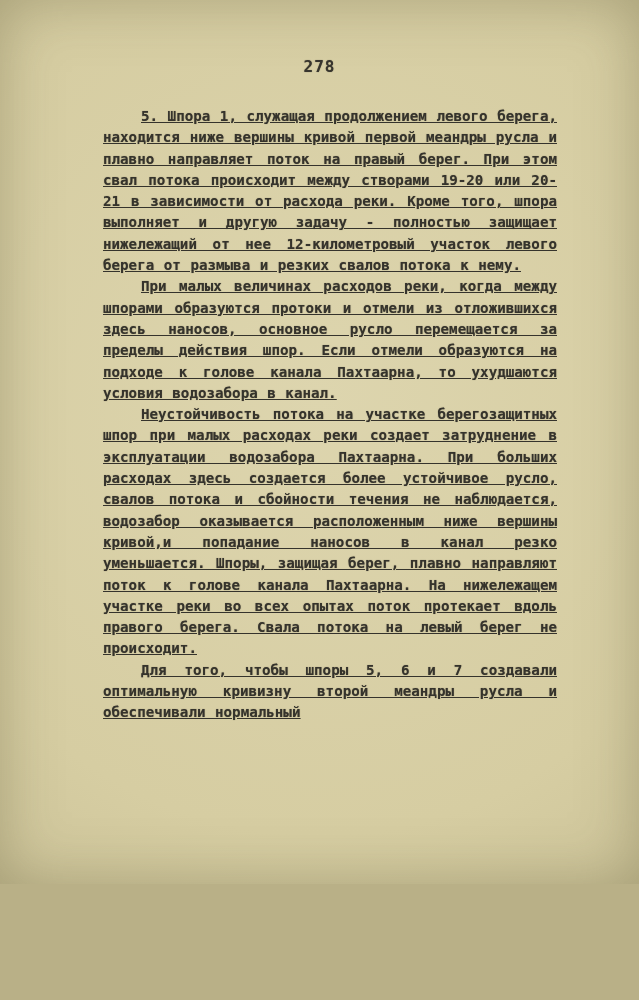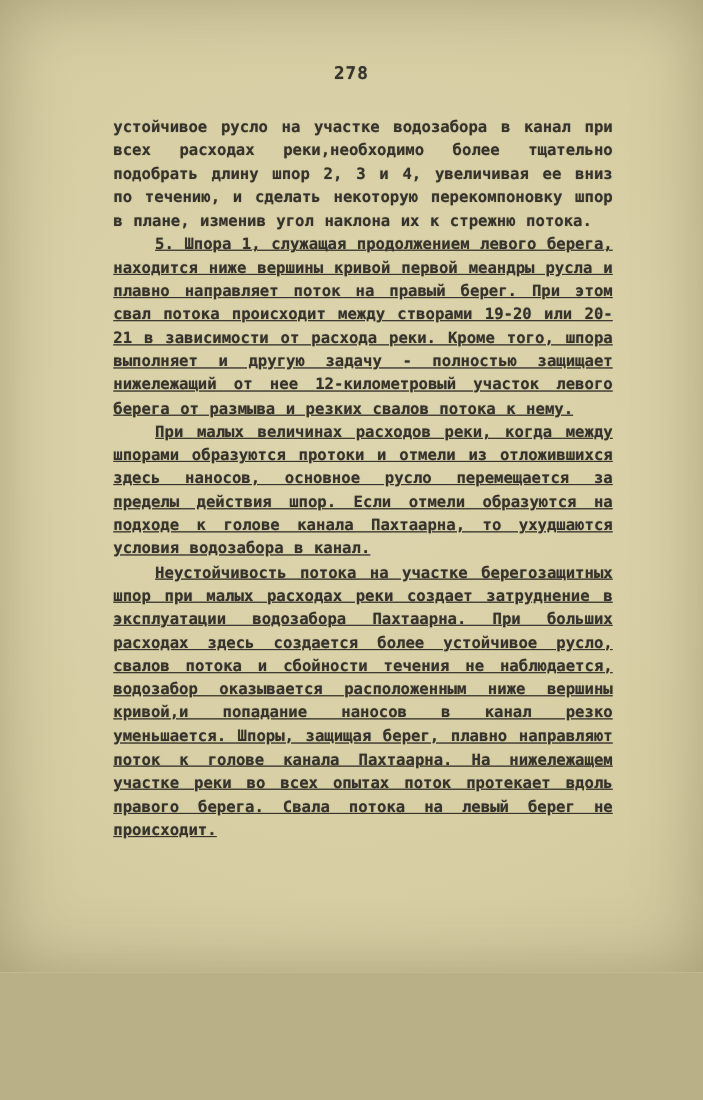--- a/index.html
+++ b/index.html
@@ -55,18 +55,18 @@
     text-indent: 38px;
     text-decoration: underline;
   }
 </style>
 </head>
 <body>
 
 <div class="page">
   <div class="page-number">278</div>
   <div class="text-block">
-      <p class="para">устойчивое русло на участке водозабора в канал при всех расходах реки,необходимо более тщательно подобрать длину шпор 2, 3 и 4, увеличивая ее вниз по течению, и сделать некоторую перекомпоновку шпор в плане, изменив угол наклона их к стрежню потока.</p>
       <p class="para indent">5. Шпора 1, служащая продолжением левого берега, находится ниже вершины кривой первой меандры русла и плавно направляет поток на правый берег. При этом свал потока происходит между створами 19-20 или 20-21 в зависимости от расхода реки. Кроме того, шпора выполняет и другую задачу - полностью защищает нижележащий от нее 12-километровый участок левого берега от размыва и резких свалов потока к нему.</p>
       <p class="para indent">При малых величинах расходов реки, когда между шпорами образуются протоки и отмели из отложившихся здесь наносов, основное русло перемещается за пределы действия шпор. Если отмели образуются на подходе к голове канала Пахтаарна, то ухудшаются условия водозабора в канал.</p>
       <p class="para indent">Неустойчивость потока на участке берегозащитных шпор при малых расходах реки создает затруднение в эксплуатации водозабора Пахтаарна. При больших расходах здесь создается более устойчивое русло, свалов потока и сбойности течения не наблюдается, водозабор оказывается расположенным ниже вершины кривой,и попадание наносов в канал резко уменьшается. Шпоры, защищая берег, плавно направляют поток к голове канала Пахтаарна. На нижележащем участке реки во всех опытах поток протекает вдоль правого берега. Свала потока на левый берег не происходит.</p>
+      <p class="para indent">Для того, чтобы шпоры 5, 6 и 7 создавали оптимальную кривизну второй меандры русла и обеспечивали нормальный</p>
     </div>
 </div>
 
 </body></html>

